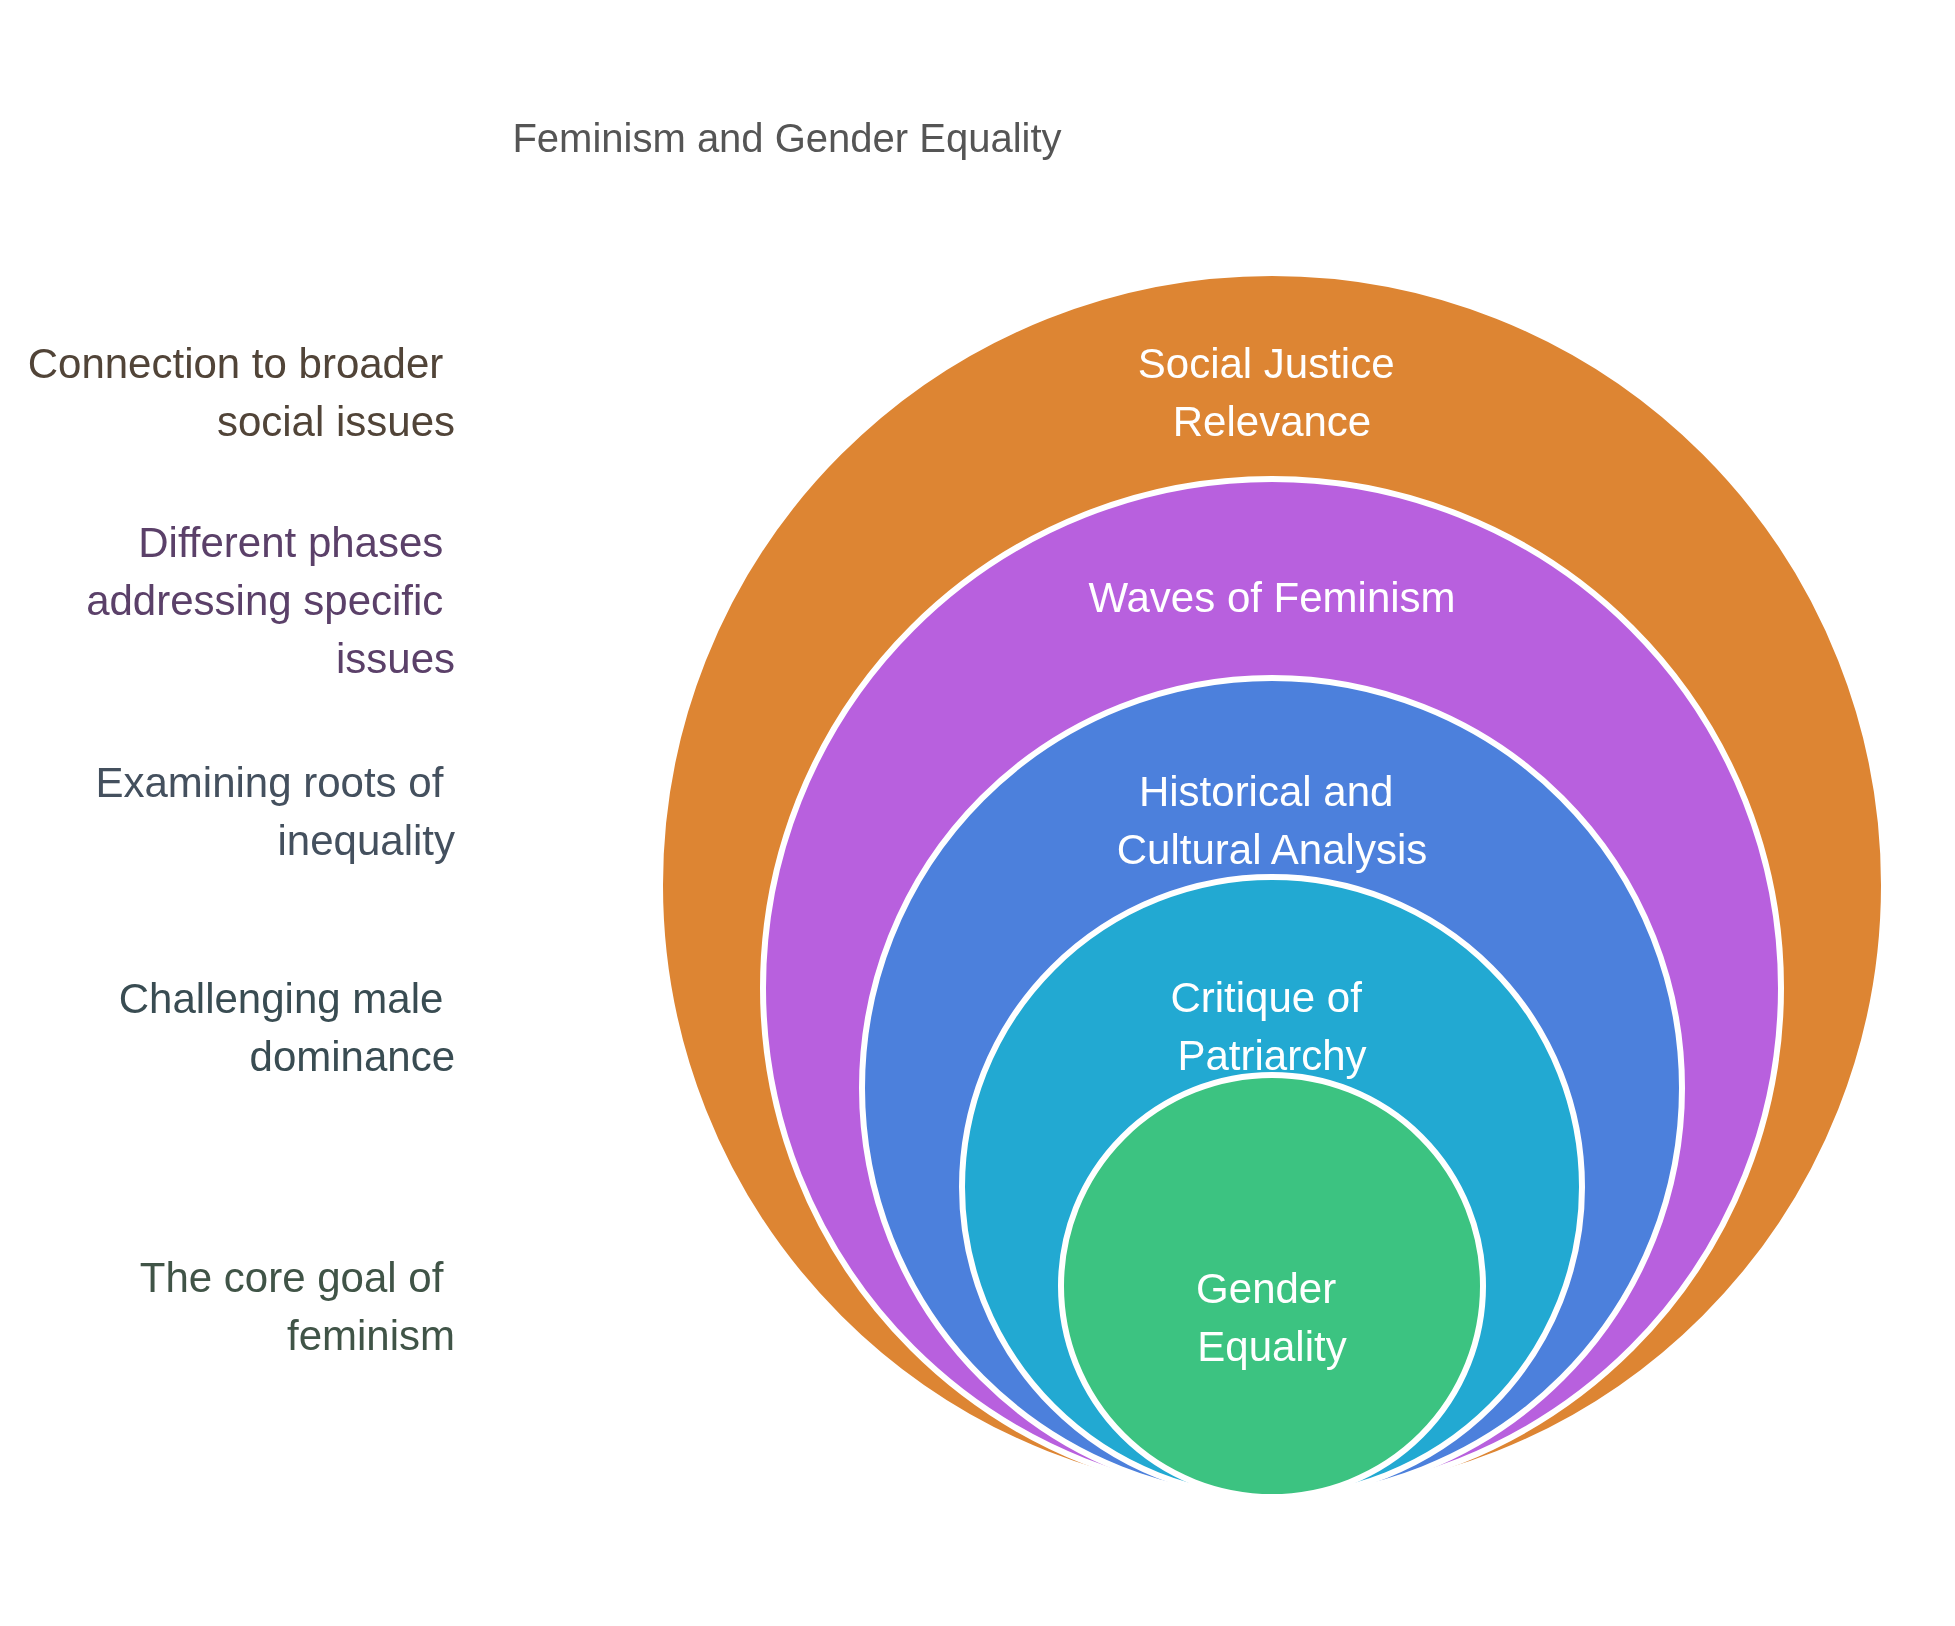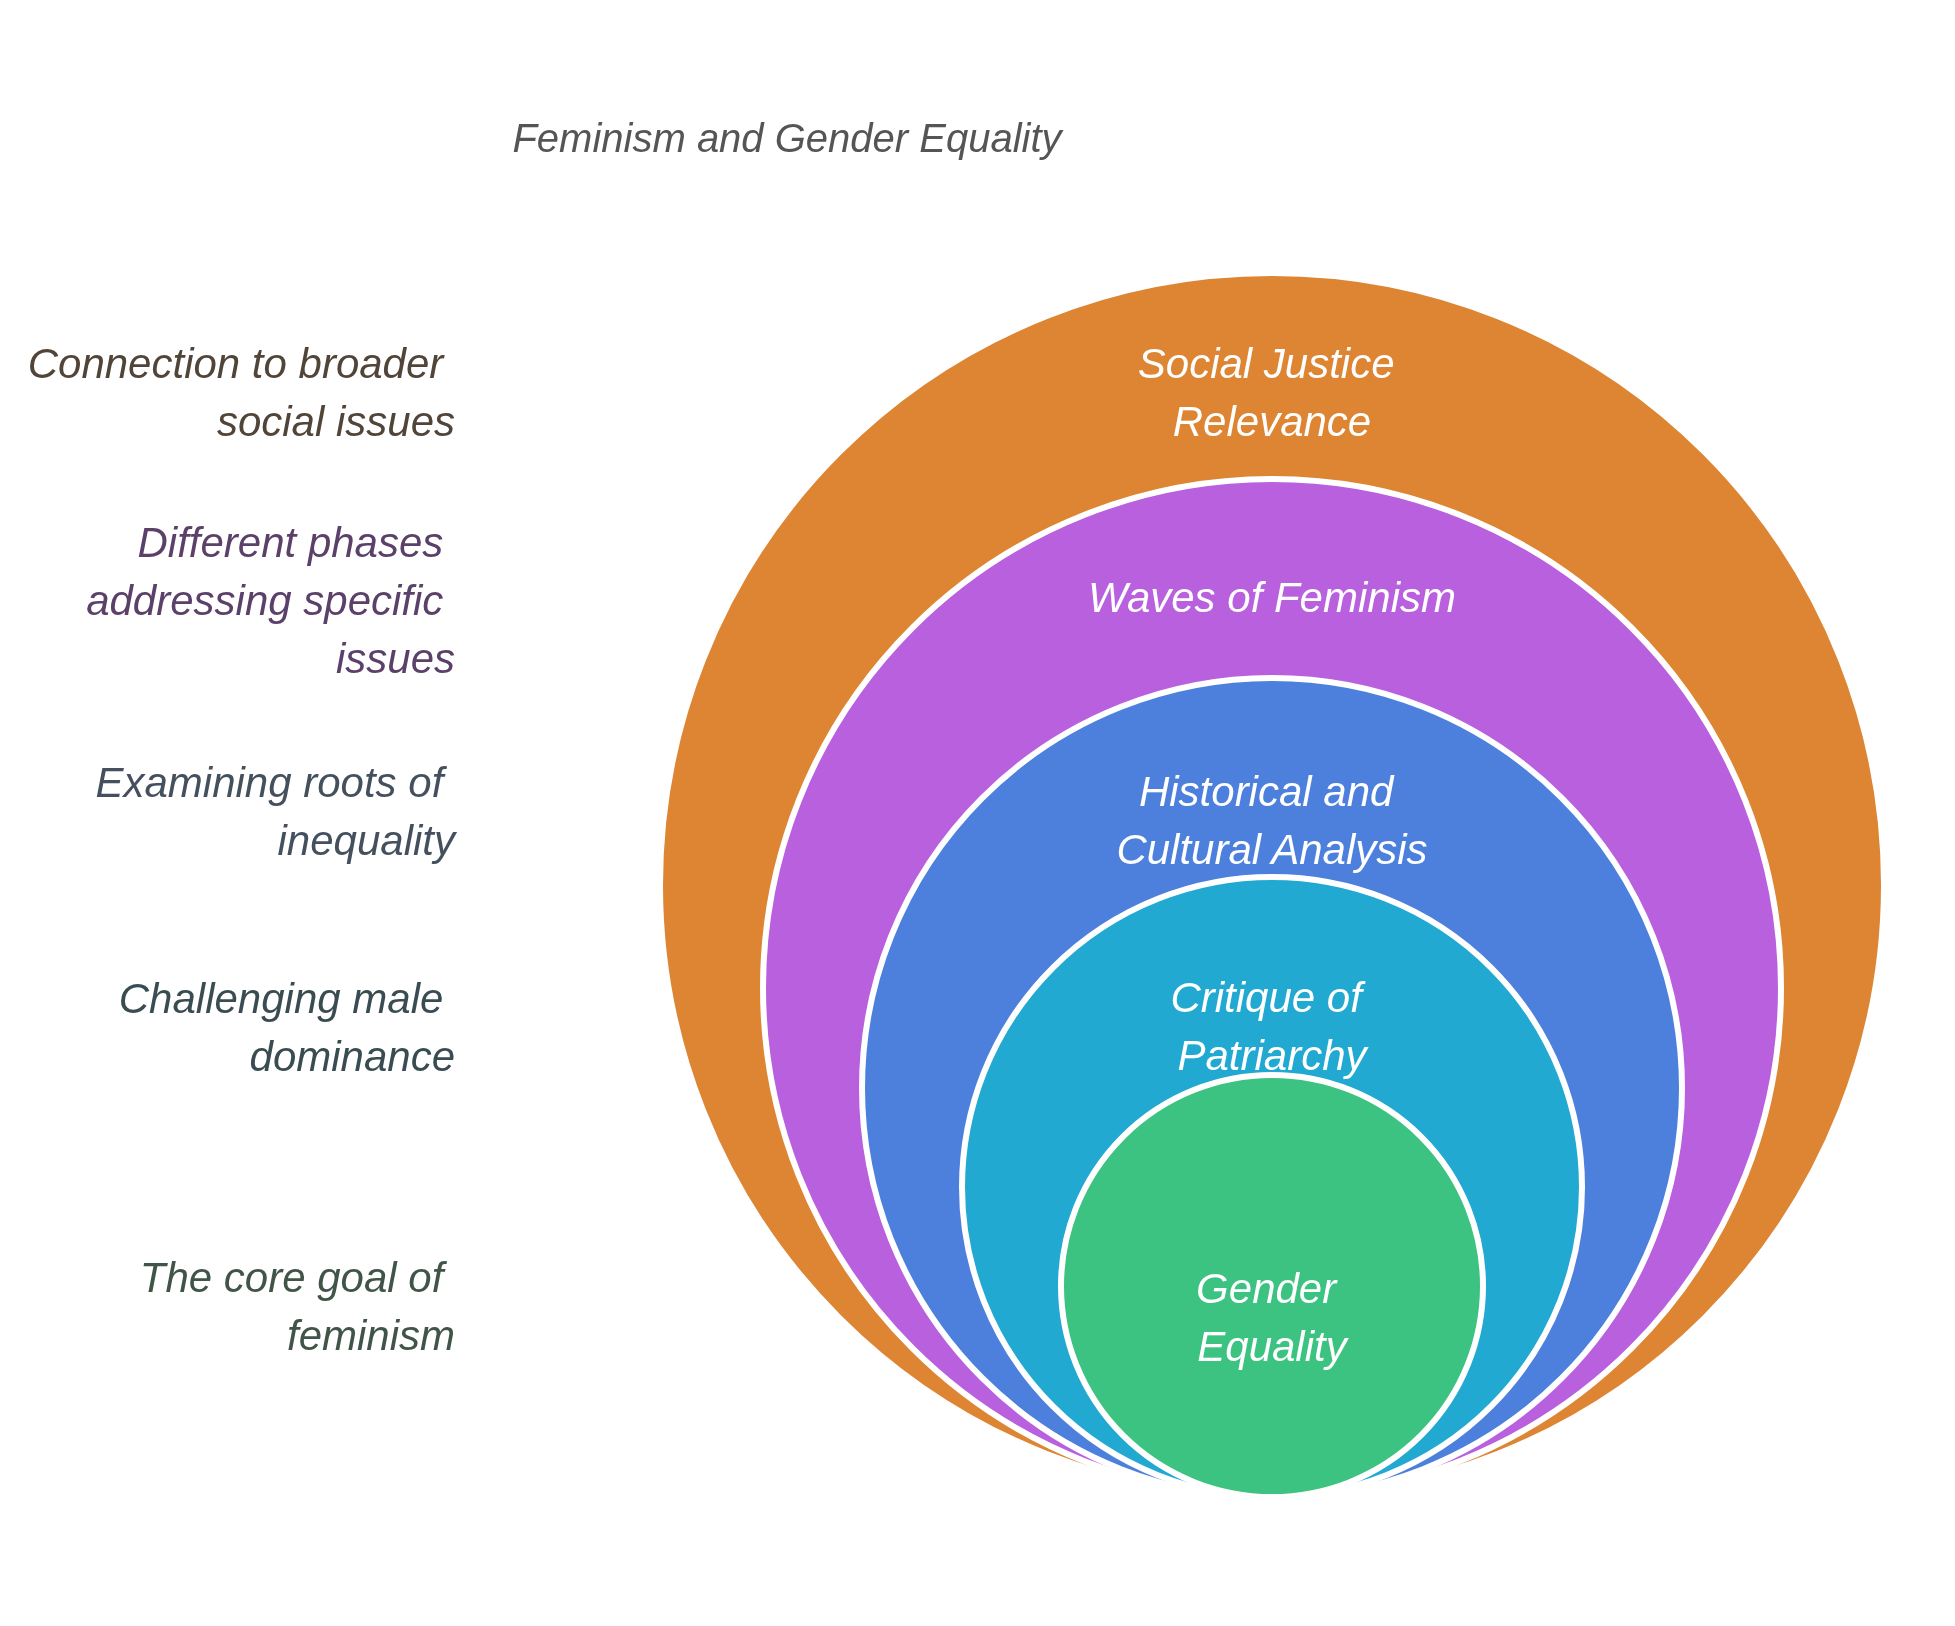--- a/index.html
+++ b/index.html
@@ -6,21 +6,20 @@
     margin: 0;
     padding: 0;
     background: #ffffff;
   }
   .stage {
     width: 1955px;
     height: 1626px;
     max-width: 100%;
     margin: 0 auto;
     background: #ffffff;
-    font-style: italic;
   }
   svg {
     display: block;
     width: 100%;
     height: auto;
     font-family: "Liberation Sans", "DejaVu Sans", sans-serif;
   }
   .title-text {
     font-size: 40px;
     font-weight: 400;

